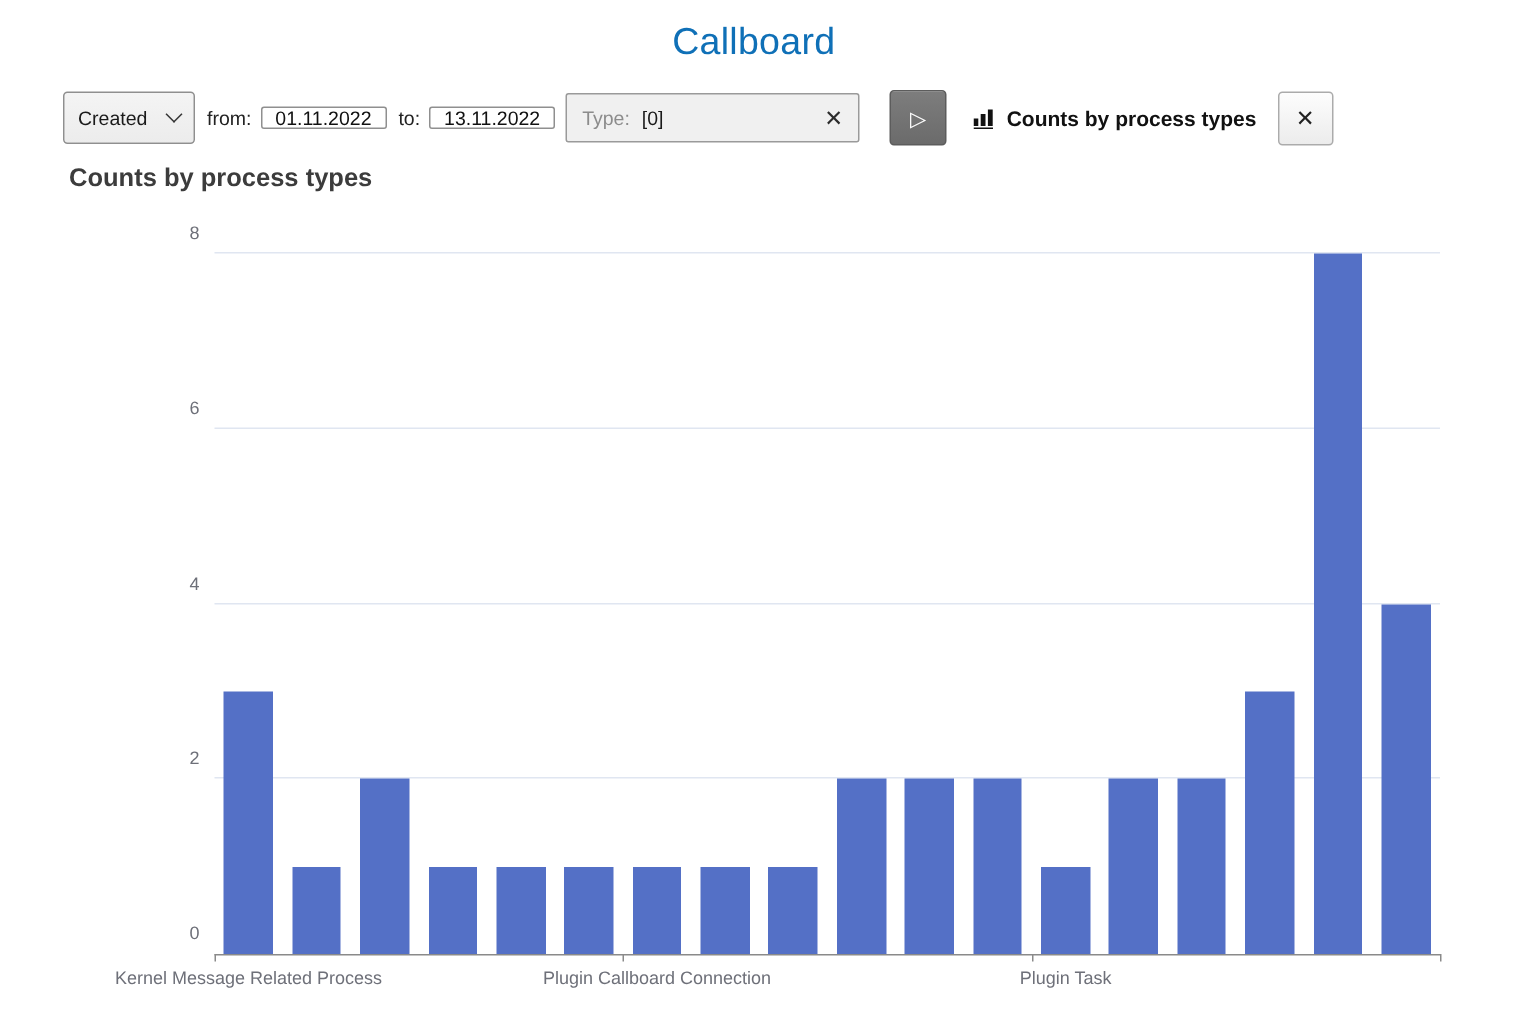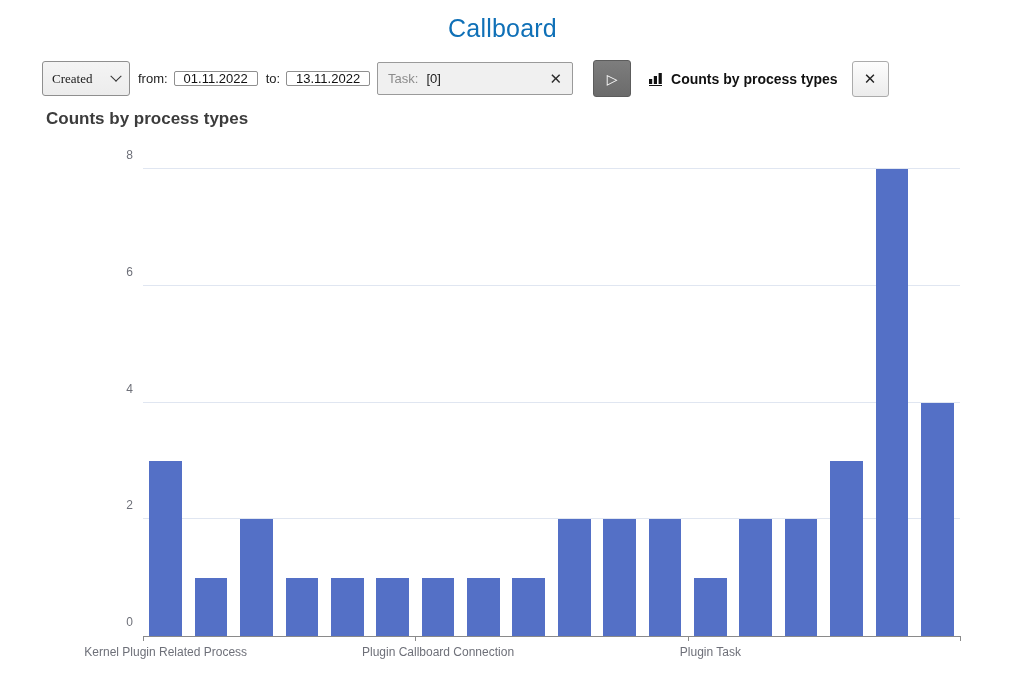--- a/index.html
+++ b/index.html
@@ -10,21 +10,21 @@
   
   .page-title { position: absolute; top: 14px; left: 0; width: 1005px;
     text-align: center; font-size: 25px; color: #0f70b7; font-weight: 400;
     letter-spacing: 0.2px; }
 
   
   .toolbar { position: absolute; left: 42px; top: 60px; height: 37px;
     display: flex; align-items: center; font-size: 13px; color: #1a1a1a; }
   .dropdown { width: 88px; height: 35px; background: linear-gradient(#f4f4f4,#ececec);
     border: 1px solid #8f8f8f; border-radius: 3px; display: flex; align-items: center;
-    padding: 0 9px; cursor: pointer; font-family: Liberation Serif, serif; }
+    padding: 0 9px; cursor: pointer; }
   .dropdown .dd-label { flex: 1; }
   .chevron { width: 8px; height: 8px; border-right: 1.6px solid #333;
     border-bottom: 1.6px solid #333; transform: rotate(45deg) translate(-2px,-2px); }
   .tb-label { margin: 0 6px 0 8px; color: #222; }
   .date-input { width: 84px; height: 15px; border: 1px solid #8f8f8f; border-radius: 2px;
     text-align: center; font-size: 13px; font-family: "Liberation Sans", sans-serif;
     color: #111; background: #fff; }
   .type-field { width: 196px; height: 33px; margin-left: 7px; background: #f0f0f0;
     border: 1px solid #9a9a9a; border-radius: 2px; display: flex; align-items: center;
     padding: 0 10px; }
@@ -64,21 +64,21 @@
 <div class="toolbar">
   <div class="dropdown">
     <span class="dd-label">Created</span>
     <span class="chevron"></span>
   </div>
   <span class="tb-label">from:</span>
   <input class="date-input" value="01.11.2022" style="">
   <span class="tb-label">to:</span>
   <input class="date-input" value="13.11.2022" style="">
   <div class="type-field">
-    <span class="type-label">Task:</span>
+    <span class="type-label">Type:</span>
     <span class="type-value">[0]</span>
     <span class="type-clear">✕</span>
   </div>
   <div class="play-btn">
     <span>▷</span>
   </div>
   <div class="chart-select">
     <svg width="16" height="14" viewBox="0 0 16 14">
       <rect x="0" y="7" width="3.2" height="5" fill="#111"></rect>
       <rect x="4.8" y="4" width="3.2" height="8" fill="#111"></rect>
@@ -116,19 +116,19 @@
     <div class="bar" style="left: 50.7778%; width: 4%; height: 25%; background: rgb(84, 112, 198);"></div>
     <div class="bar" style="left: 56.3333%; width: 4%; height: 25%; background: rgb(84, 112, 198);"></div>
     <div class="bar" style="left: 61.8889%; width: 4%; height: 25%; background: rgb(84, 112, 198);"></div>
     <div class="bar" style="left: 67.4444%; width: 4%; height: 12.5%; background: rgb(84, 112, 198);"></div>
     <div class="bar" style="left: 73%; width: 4%; height: 25%; background: rgb(84, 112, 198);"></div>
     <div class="bar" style="left: 78.5556%; width: 4%; height: 25%; background: rgb(84, 112, 198);"></div>
     <div class="bar" style="left: 84.1111%; width: 4%; height: 37.5%; background: rgb(84, 112, 198);"></div>
     <div class="bar" style="left: 89.6667%; width: 4%; height: 100%; background: rgb(84, 112, 198);"></div>
     <div class="bar" style="left: 95.2222%; width: 4%; height: 50%; background: rgb(84, 112, 198);"></div>
     <div class="x-tick" style="left: 0%;"></div>
-    <div class="x-label" style="left: 2.77778%;">Kernel Plugin Related Process</div>
+    <div class="x-label" style="left: 2.77778%;">Kernel Message Related Process</div>
     <div class="x-tick" style="left: 33.3333%;"></div>
     <div class="x-label" style="left: 36.1111%; text-align: center;">Plugin Callboard Connection</div>
     <div class="x-tick" style="left: 66.6667%;"></div>
     <div class="x-label" style="left: 69.4444%;">Plugin Task</div>
     <div class="x-tick" style="left: 100%;"></div>
   </div>
 
 </body></html>

